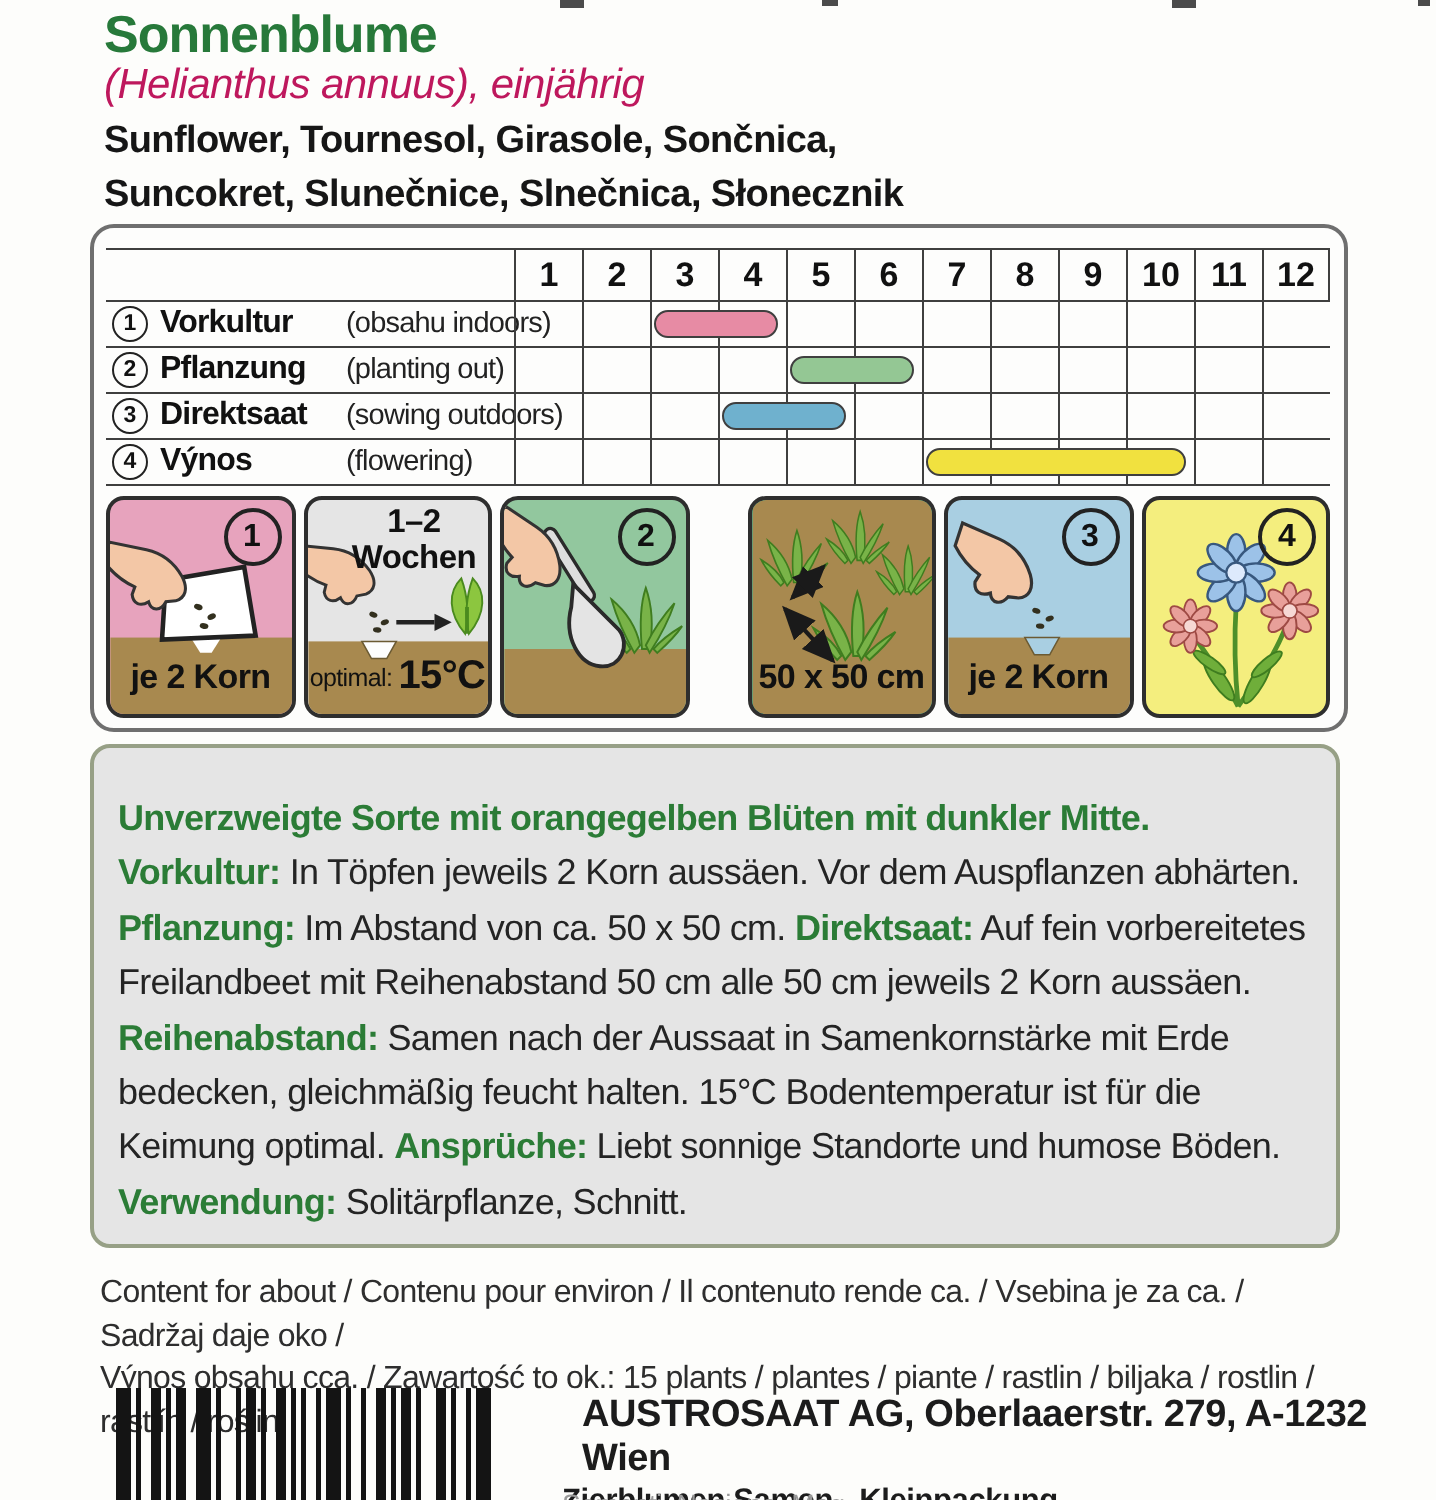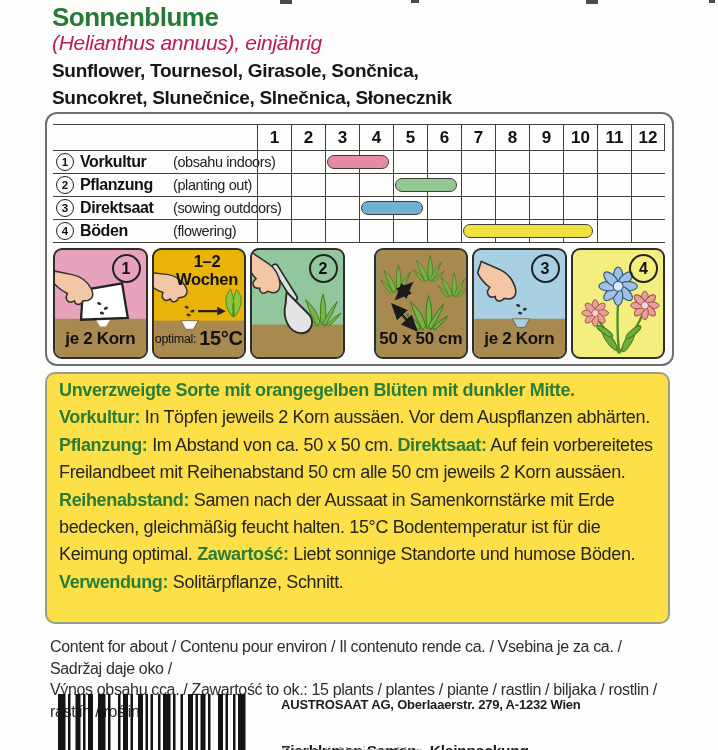--- a/index.html
+++ b/index.html
@@ -28,39 +28,39 @@
   .csub{font-size:14.5px;color:#222;letter-spacing:-0.4px;}
   .cal-cell{width:34px;box-sizing:border-box;border-left:1px solid #3f3f3f;}
   .cal-cell:last-child{border-right:1px solid #3f3f3f;}
   .cal-cell.h{font-size:17px;font-weight:bold;color:#111;text-align:center;line-height:25px;}
   .cal-bar{position:absolute;top:3.5px;height:12px;border:1.5px solid #3f3f3f;border-radius:8px;}
 
   
   .panels{position:absolute;left:6px;top:134px;width:612px;display:flex;gap:4px;}
   .panel{position:relative;width:98.6px;height:111px;border:2px solid #2e2e2e;border-radius:9px;overflow:hidden;box-sizing:border-box;}
   .panel svg{position:absolute;left:0;top:0;}
-  .p1{background:#e7a3bd;} .p2{background:#eab308;} .p3{background:#92c79e;}
+  .p1{background:#e7a3bd;} .p2{background:#e5e5e5;} .p3{background:#92c79e;}
   .p4{background:#14b8a6;margin-left:25px;} .p5{background:#a9cfe2;} .p6{background:#f4ee7e;}
   .badge{position:absolute;top:4px;right:5px;width:25px;height:25px;border:2px solid #222;border-radius:50%;display:flex;align-items:center;justify-content:center;font-size:16px;font-weight:bold;color:#111;}
   .cap{position:absolute;left:0;right:0;bottom:0;height:37px;display:flex;align-items:center;justify-content:center;font-weight:bold;font-size:17px;color:#111;letter-spacing:-0.3px;}
   .cap .small{font-weight:normal;font-size:12.5px;margin-right:3px;}
   .cap .big{font-size:20px;text-align:right;}
   .wochen{position:absolute;top:3px;right:6px;text-align:center;font-size:16.5px;font-weight:bold;line-height:1.08;color:#111;letter-spacing:-0.3px;}
 
   
-  .box2{position:absolute;left:45px;top:372px;width:625px;height:252px;border:2px solid #97a086;border-radius:10px;background:#fde047;box-sizing:border-box;padding:3px 12px;}
+  .box2{position:absolute;left:45px;top:372px;width:625px;height:252px;border:2px solid #97a086;border-radius:10px;background:#e5e5e5;box-sizing:border-box;padding:22px 12px;}
   .par{font-size:18px;line-height:27.4px;color:#242424;letter-spacing:-0.35px;}
   .kw{color:#2b7c36;font-weight:bold;}
 
   
   .note{position:absolute;left:50px;top:636px;width:625px;font-size:16px;line-height:21.5px;color:#2e2e2e;letter-spacing:-0.35px;}
 
   
   .barcode{position:absolute;left:58px;top:694px;}
-  .company{position:absolute;left:281px;top:697px;font-size:13px;font-weight:bold;color:#1c1c1c;letter-spacing:-0.2px;}
+  .company{position:absolute;left:291px;top:697px;font-size:19px;font-weight:bold;color:#1c1c1c;letter-spacing:-0.2px;}
   .category{position:absolute;left:281px;top:714px;font-size:15.5px;font-weight:bold;color:#1c1c1c;letter-spacing:-0.2px;margin-top:28px;}
   .category2{position:absolute;left:281px;top:744px;font-size:14px;color:#9a9a9a;letter-spacing:-0.2px;}
 </style>
 </head>
 <body>
 
 <svg width="0" height="0" style="position:absolute" aria-hidden="true">
   <defs>
     <g id="hand-shape">
       <path d="M0,8 L20,10 C29,11 35,15 40,22 C44,28 43,33 38,35 L33,36 C31,41 26,42 24,37 C20,40 16,39 15,34 L16,30 C10,28 4,24 0,20 Z" fill="#f3c7a6" stroke="#333" stroke-width="1.6"></path>
@@ -171,21 +171,21 @@
             <div class="cal-cell"></div>
             <div class="cal-cell"></div>
             <div class="cal-cell"></div>
             <div class="cal-cell"></div>
             <div class="cal-cell"></div>
             <div class="cal-bar" style="left: 308px; width: 60px; background: rgb(111, 177, 206);"></div>
           </div>
           <div class="cal-row">
             <div class="cal-label">
               <span class="cnum">4</span>
-              <span class="clabel">Böden</span>
+              <span class="clabel">Výnos</span>
               <span class="csub">(flowering)</span>
             </div>
             <div class="cal-cell"></div>
             <div class="cal-cell"></div>
             <div class="cal-cell"></div>
             <div class="cal-cell"></div>
             <div class="cal-cell"></div>
             <div class="cal-cell"></div>
             <div class="cal-cell"></div>
             <div class="cal-cell"></div>
@@ -305,21 +305,21 @@
         <div class="badge">4</div>
       </div>
 
     </div>
   </div>
 
   <div class="box2">
       <div class="par"><span class="kw">Unverzweigte Sorte mit orangegelben Blüten mit dunkler Mitte.</span></div>
       <div class="par"><span class="kw">Vorkultur:</span><span> In Töpfen jeweils 2 Korn aussäen. Vor dem Auspflanzen abhärten.</span></div>
       <div class="par"><span class="kw">Pflanzung:</span><span> Im Abstand von ca. 50 x 50 cm. </span><span class="kw">Direktsaat:</span><span> Auf fein vorbereitetes Freilandbeet mit Reihenabstand 50 cm alle 50 cm jeweils 2 Korn aussäen.</span></div>
-      <div class="par"><span class="kw">Reihenabstand:</span><span> Samen nach der Aussaat in Samenkornstärke mit Erde bedecken, gleichmäßig feucht halten. 15°C Bodentemperatur ist für die Keimung optimal. </span><span class="kw">Zawartość:</span><span> Liebt sonnige Standorte und humose Böden.</span></div>
+      <div class="par"><span class="kw">Reihenabstand:</span><span> Samen nach der Aussaat in Samenkornstärke mit Erde bedecken, gleichmäßig feucht halten. 15°C Bodentemperatur ist für die Keimung optimal. </span><span class="kw">Ansprüche:</span><span> Liebt sonnige Standorte und humose Böden.</span></div>
       <div class="par"><span class="kw">Verwendung:</span><span> Solitärpflanze, Schnitt.</span></div>
     </div>
 
   <div class="note">
     <div>Content for about / Contenu pour environ / Il contenuto rende ca. / Vsebina je za ca. / Sadržaj daje oko /</div>
     <div>Výnos obsahu cca. / Zawartość to ok.: 15 plants / plantes / piante / rastlin / biljaka / rostlin / rastlín / roślin</div>
   </div>
 
   <svg class="barcode" width="192" height="70" viewBox="0 0 192 70">
       <rect x="0" y="0" width="7.5" height="70" fill="#141414"></rect>

